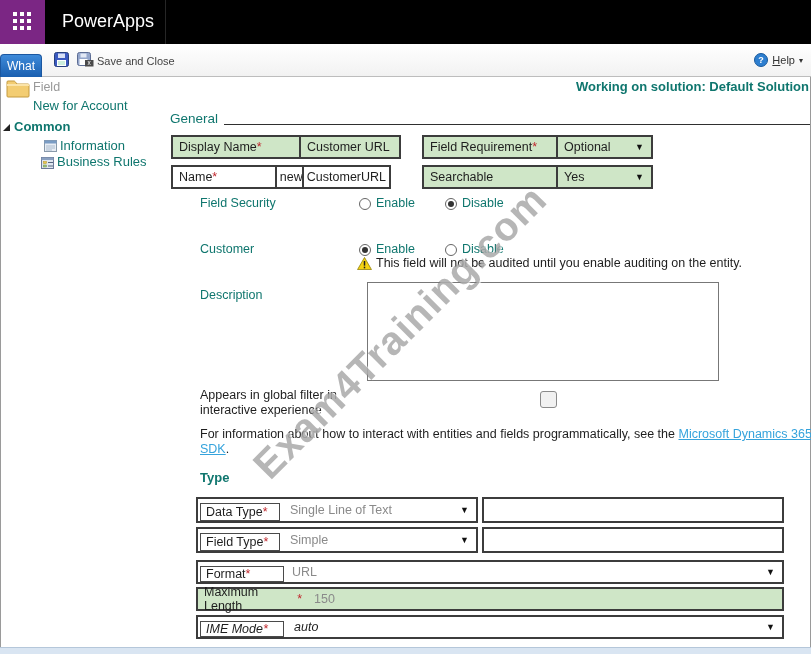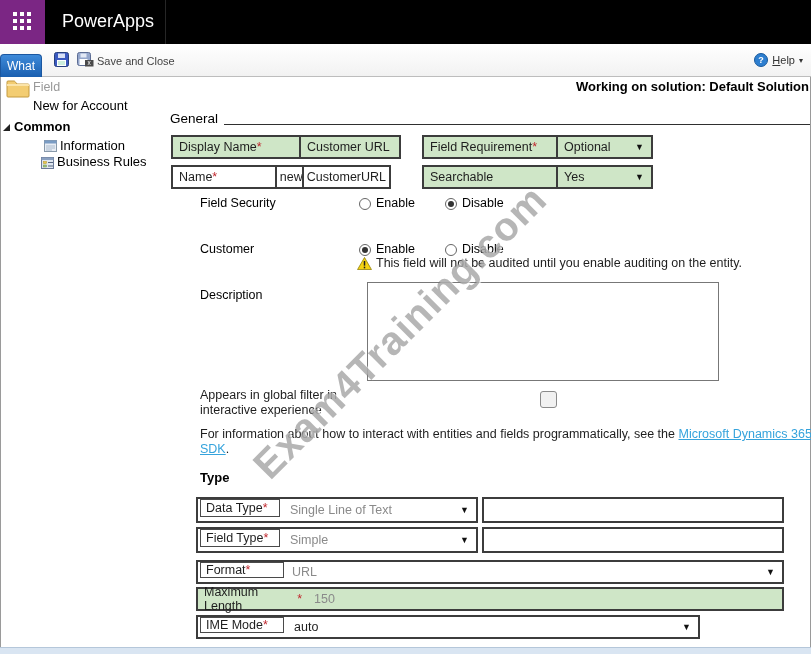--- a/index.html
+++ b/index.html
@@ -22,32 +22,32 @@
     background:linear-gradient(#ffffff,#f2f2f2); border-bottom:1px solid #bdbdbd; }
   .file-btn { position:absolute; left:0; top:10px; width:42px; height:23px;
     background:linear-gradient(#3e8ad9,#1a5fb0); border:1px solid #1b57a0; border-bottom:none;
     border-radius:4px 4px 0 0; color:#fff; font-size:12px; text-align:center; line-height:22px; }
   .tb-icon { position:absolute; top:8px; }
   .tb-label { position:absolute; top:11px; font-size:11px; color:#444; }
   .help-group { position:absolute; right:8px; top:9px; display:flex; align-items:center; gap:4px; font-size:11px; color:#333; }
   .help-group u { text-decoration:underline; }
   .caret { font-size:8px; color:#333; }
   
-  .lbl { position:absolute; font-size:12.5px; color:#000000; }
+  .lbl { position:absolute; font-size:12.5px; color:#0f766e; }
   .gray { color:#8a8a8a; }
   .bold { font-weight:bold; }
   .req { color:#c0272d; }
   a.lnk { color:#35a3dc; text-decoration:underline; cursor:pointer; }
   
   .tri-se { position:absolute; left:3px; top:124px; width:0; height:0;
     border-bottom:7px solid #222; border-left:7px solid transparent; }
   
   .rule { position:absolute; border-top:1px solid #2f2f2f; }
   .fieldbox { position:absolute; border:2px solid #3c3c3c; background:#fff;
-    display:flex; align-items:flex-start; font-size:12.5px; color:#1e1e1e; }
+    display:flex; align-items:flex-end; font-size:12.5px; color:#1e1e1e; }
   .fieldbox.green { background:#cfe6c7; }
   .seg { height:100%; display:flex; align-items:center; padding:0 6px; }
   .seg.bl { border-left:2px solid #3c3c3c; }
   .inner-label { border:1px solid #4a4a4a; background:#fff; margin-left:2px;
     height:calc(100% - 4px); display:flex; align-items:center; padding:0 5px; }
   .arrow { position:absolute; right:7px; font-size:9px; color:#111; }
   .radio { position:absolute; width:12px; height:12px; border:1px solid #666; border-radius:50%; background:#fff; }
   .radio.on::after { content:""; position:absolute; left:2px; top:2px; width:6px; height:6px; border-radius:50%; background:#333; }
   .checkbox { position:absolute; width:17px; height:17px; border:1px solid #8a8a8a; border-radius:3px; background:#f1f1f1; }
   textarea.desc { position:absolute; left:367px; top:282px; width:352px; height:99px;
@@ -255,21 +255,21 @@
   <div class="fieldbox green" style="left:196px;top:587px;width:588px;height:24px;">
     <div class="seg" style="width:104px;padding-right:0;">
       <span>Maximum Length</span>
         <span class="req">*</span>
     </div>
     <div class="seg gray" style="padding-left:12px;">
       <span>150</span>
     </div>
   </div>
 
-  <div class="fieldbox" style="left:196px;top:615px;width:504px;height:24px;">
+  <div class="fieldbox" style="left:196px;top:615px;width:588px;height:24px;font-style:italic;">
     <div class="inner-label" style="width:84px;">
       <span>IME Mode</span>
         <span class="req">*</span>
     </div>
     <div class="seg" style="flex:1;position:relative;padding-left:10px;">
       <span>auto</span>
       <span class="arrow">▼</span>
     </div>
   </div>
 

